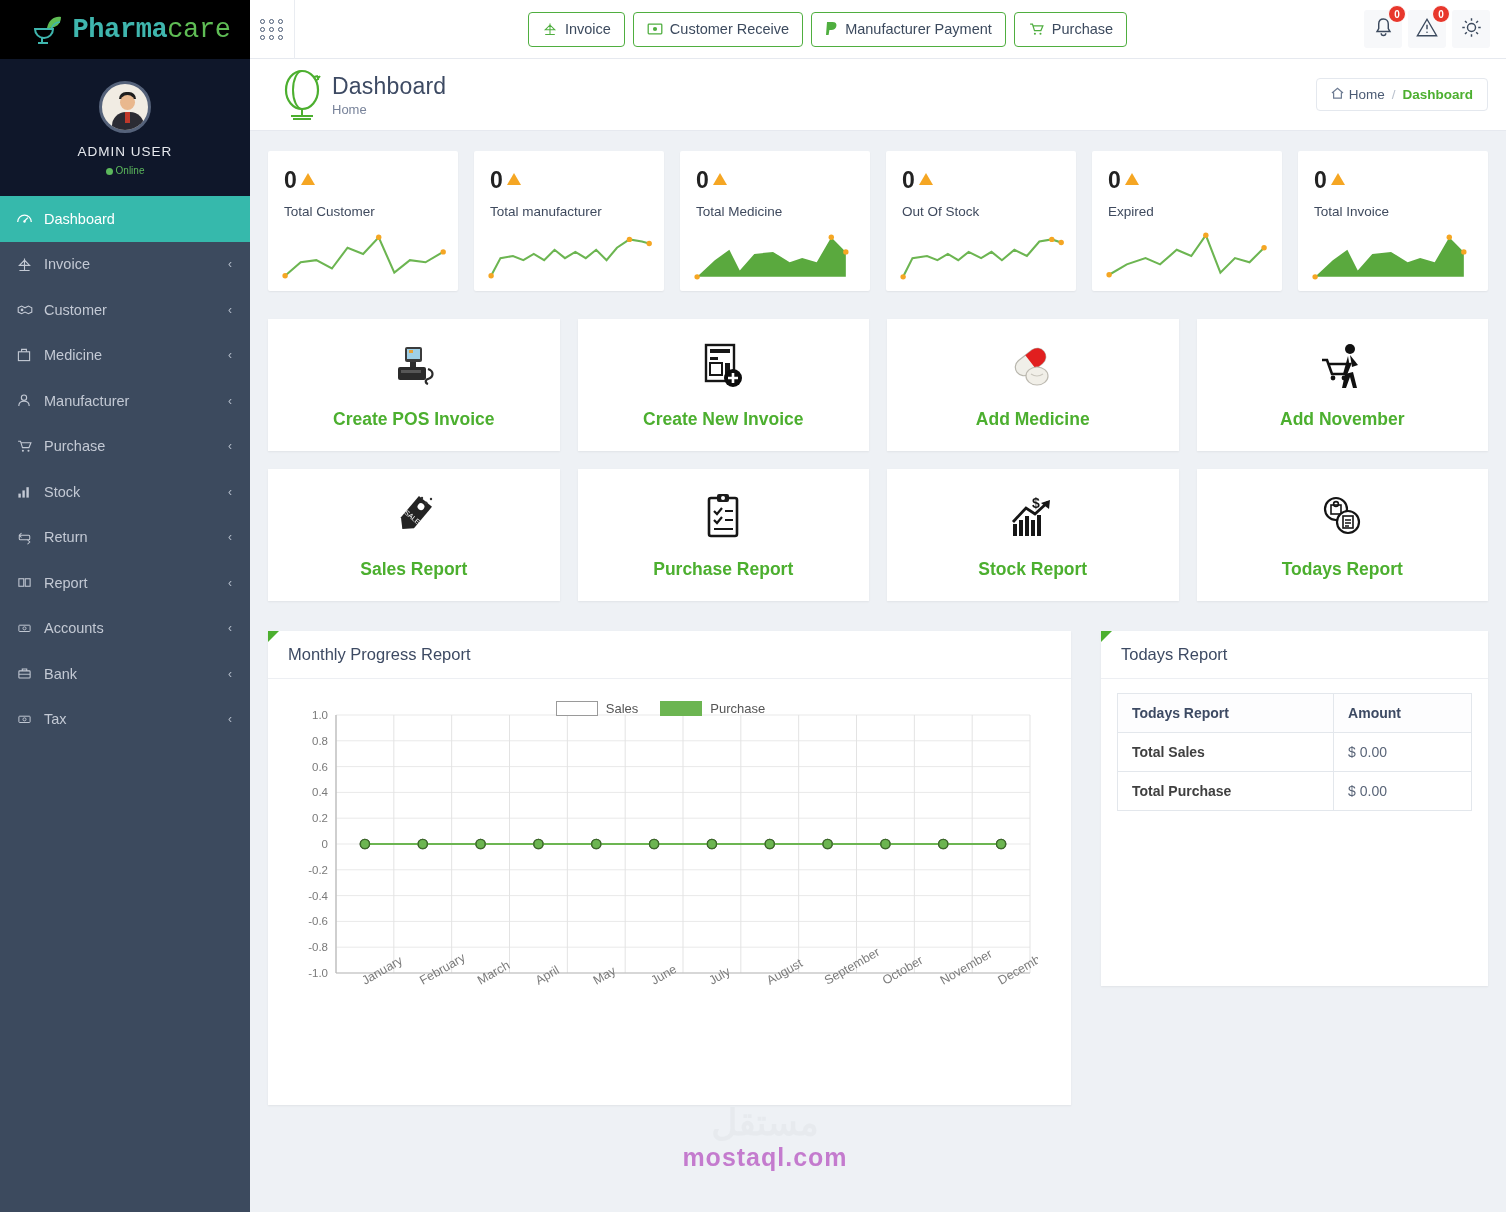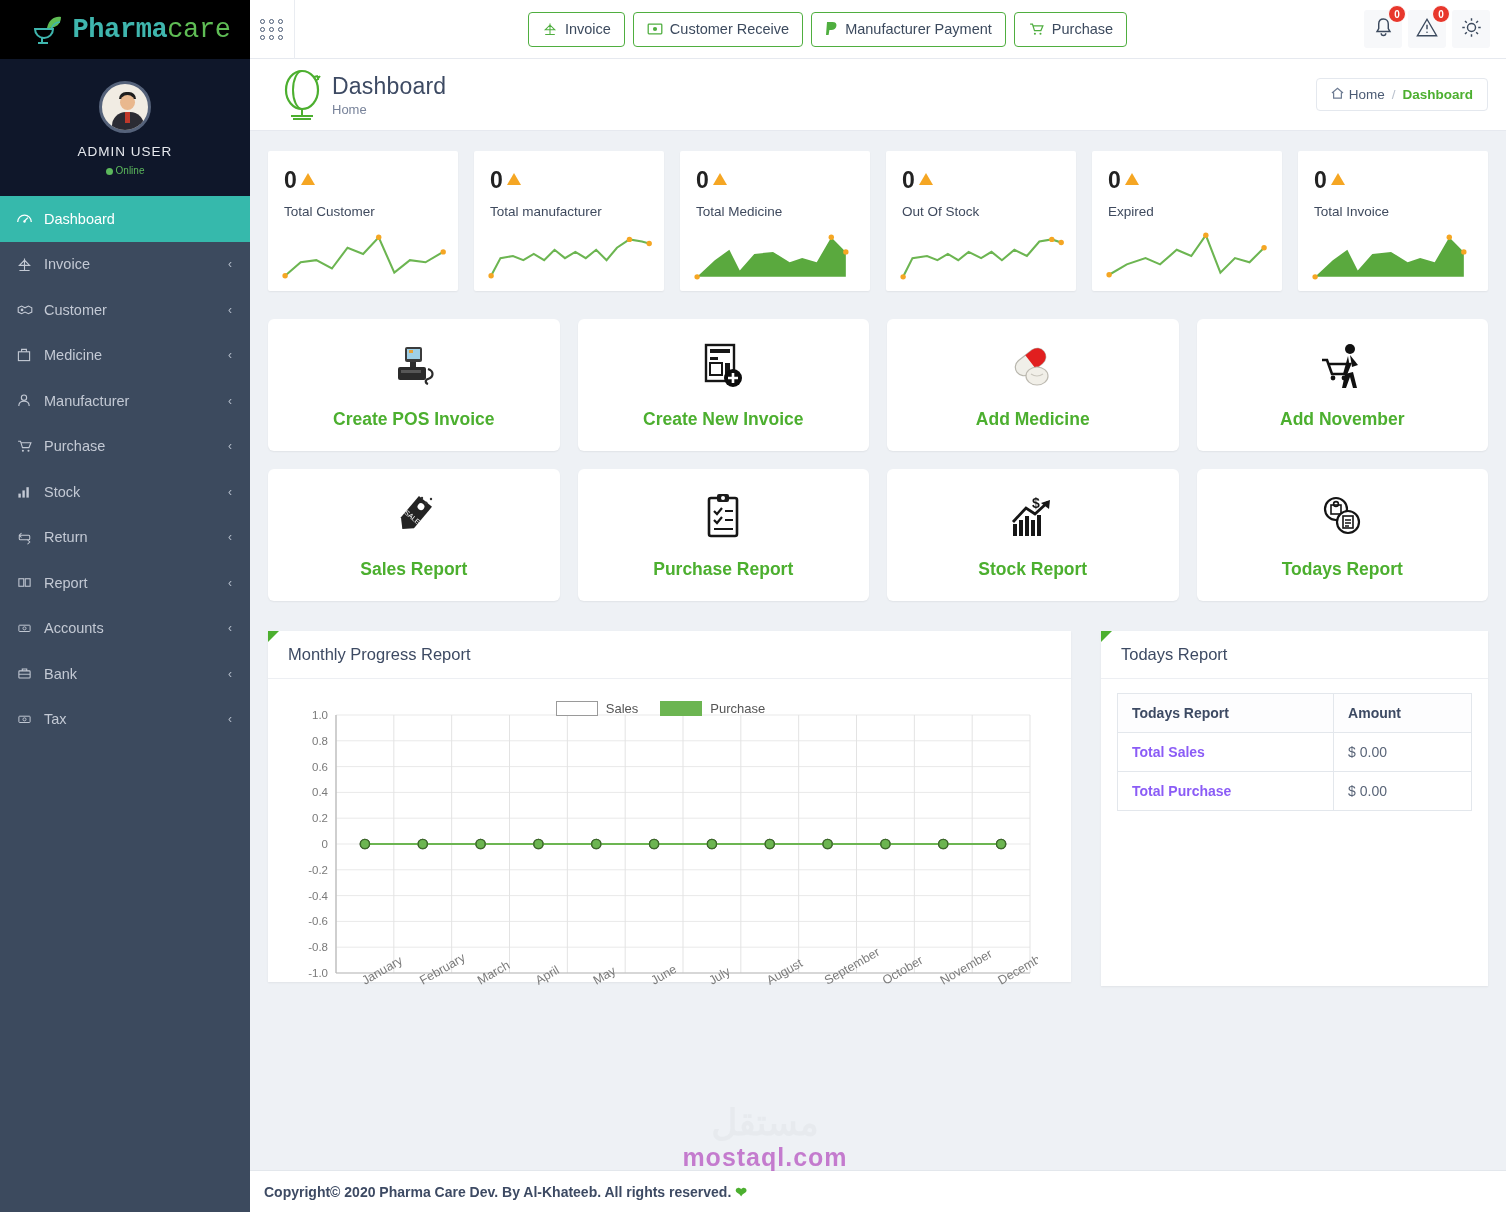--- a/index.html
+++ b/index.html
@@ -103,52 +103,52 @@
     box-shadow: 0 1px 2px rgba(0,0,0,0.06); display: flex; flex-direction: column; position: relative; overflow:hidden;
   }
   .stat-num { font-size: 23px; font-weight: bold; color: #222; display: flex; align-items: flex-start; gap: 4px; line-height: 1;}
   .tri { width: 0; height: 0; border-left: 7px solid transparent; border-right: 7px solid transparent; border-bottom: 12px solid #f5a623; margin-top: 4px;}
   .stat-label { font-size: 13.5px; color: #3f4a5e; margin-top: 12px; }
   .spark { position: absolute; left: 14px; right: 12px; bottom: 10px; height: 52px; }
 
   
   .tiles { margin-top: 28px; display: grid; grid-template-columns: repeat(4, 1fr); gap: 18px; }
   .tile {
-    background: #fff; border-radius: 6px; height: 132px; display: flex; flex-direction: column;
+    background: #fff; border-radius: 0; height: 132px; display: flex; flex-direction: column;
     align-items: center; justify-content: center; gap: 16px; cursor: pointer;
     box-shadow: 0 1px 2px rgba(0,0,0,0.06);
   }
   .tile-ico { height: 52px; display: flex; align-items: center; justify-content: center; }
   .tile-label { color: #4caf2f; font-size: 17.5px; font-weight: bold; }
 
   
   .panels { margin-top: 30px; display: flex; gap: 30px; }
   .panel { background: #fff; box-shadow: 0 1px 2px rgba(0,0,0,0.06); position: relative; }
   .panel::before {
     content: ""; position: absolute; left: 0; top: 0; border-top: 11px solid #4caf2f;
     border-right: 11px solid transparent;
   }
-  .panel-chart { flex: 1 1 auto; width: 786px; height: 351px; }
+  .panel-chart { flex: 1 1 auto; width: 786px; height: 474px; }
   .panel-today { flex: 0 0 387px; height: 355px; }
   .panel-head { height: 48px; display: flex; align-items: center; padding: 0 20px; border-bottom: 1px solid #edeff3;}
   .panel-title { font-size: 16.5px; color: #3d4a63; }
   .panel-body { padding: 14px 16px 10px; }
 
   .chart-wrap { position: relative; height: 380px; }
   .legend { position: absolute; top: 8px; left: 0; right: 18px; display: flex; justify-content: center; gap: 22px; align-items: center; }
   .lg { display: flex; align-items: center; gap: 8px; font-size: 13px; color: #555; }
   .lg .swatch { width: 42px; height: 15px; border: 1px solid #9a9a9a; }
   .lg .swatch.sales { background: #fff; }
   .lg .swatch.purchase { background: #6cb551; border-color: #6cb551; }
 
   
   .ttable { width: 100%; border-collapse: collapse; font-size: 14px; }
   .ttable th, .ttable td { border: 1px solid #e3e7ec; padding: 11px 14px; text-align: left; }
   .ttable th { color: #3d4a63; font-weight: bold; background: #fdfdfe; }
-  .ttable td.k { font-weight: bold; color: #8b5cf6; }
+  .ttable td.k { font-weight: bold; color: #404040; }
   .ttable td.v { color: #5a6578; }
 
   
   .footer {
     background: #fff; border-top: 1px solid #e3e7ec; height: 42px; display: flex; align-items: center;
     padding-left: 14px; font-size: 14px; font-weight: bold; color: #3d4a63;
   }
   .footer .heart { color: #4caf2f; margin-left: 4px; }
 
   .watermark {
@@ -750,23 +750,19 @@
                   <td class="k">Total Purchase</td>
                   <td class="v">$ 0.00</td>
                 </tr>
               </tbody>
             </table>
           </div>
         </div>
       </section>
     </div>
 
-    <footer class="footer">
-      <span>Copyright© 2020 Pharma Care Dev. By Al-Khateeb. All rights reserved.</span>
-      <span class="heart">❤</span>
-    </footer>
   </div>
 
   <div class="watermark">
     <div class="wm-ar">مستقل</div>
     <div class="wm-en">mostaql.com</div>
   </div>
 </div>
 
 </body></html>

